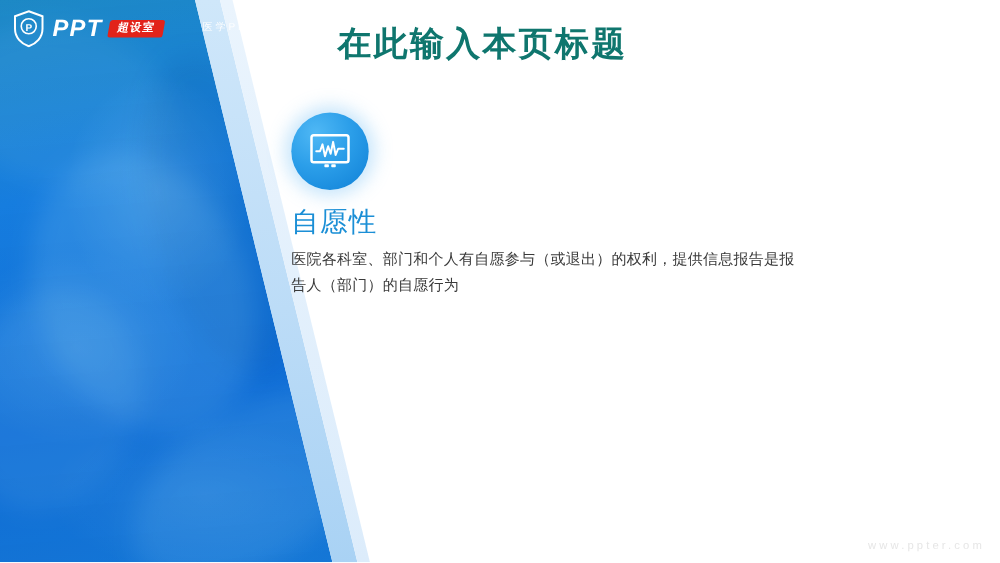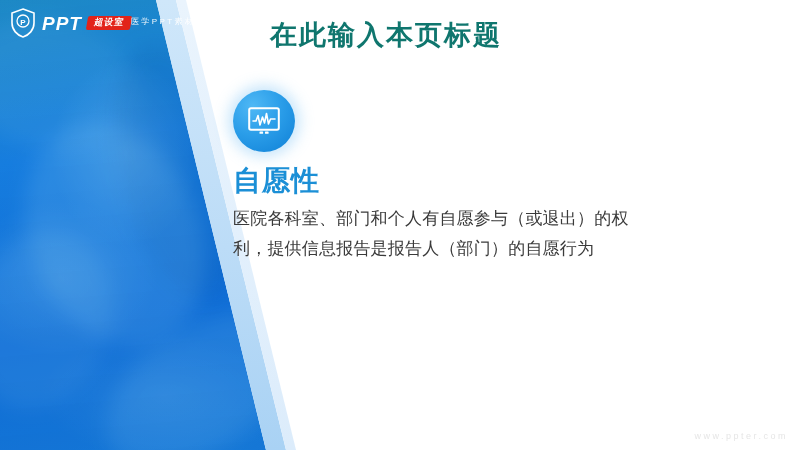--- a/index.html
+++ b/index.html
@@ -107,20 +107,21 @@
     border-radius: 2px;
     transform: skewX(-10deg);
     letter-spacing: 1px;
   }
   .logo-sub {
     font-size: 8px;
     color: #ffffff;
     letter-spacing: 2.4px;
     margin-top: 4px;
     opacity: 0.95;
+    padding-left: 31px;
   }
 
   
   .page-title {
     position: absolute;
     left: 270px;
     top: 17px;
     font-size: 27px;
     font-weight: bold;
     color: #0f766e;
@@ -141,29 +142,29 @@
     background: radial-gradient(circle at 32% 26%, #4fb8f5 0%, #2b9ee9 45%, #0e7fd6 100%);
     box-shadow: 0 0 14px 5px rgba(110, 190, 245, 0.38);
     display: flex;
     align-items: center;
     justify-content: center;
   }
   .icon-circle svg { display: block; }
 
   .block-heading {
     margin-top: 14px;
-    font-size: 28px;
-    font-weight: bold;
+    font-size: 22px;
+    font-weight: normal;
     color: #1b8fd6;
     letter-spacing: 1px;
     line-height: 1.1;
   }
   .block-body {
     margin-top: 7px;
-    font-size: 17px;
+    font-size: 12px;
     color: #3a3a3a;
     line-height: 1.75;
     width: 412px;
     letter-spacing: 0.2px;
   }
 
   
   .watermark {
     position: absolute;
     right: 12px;

